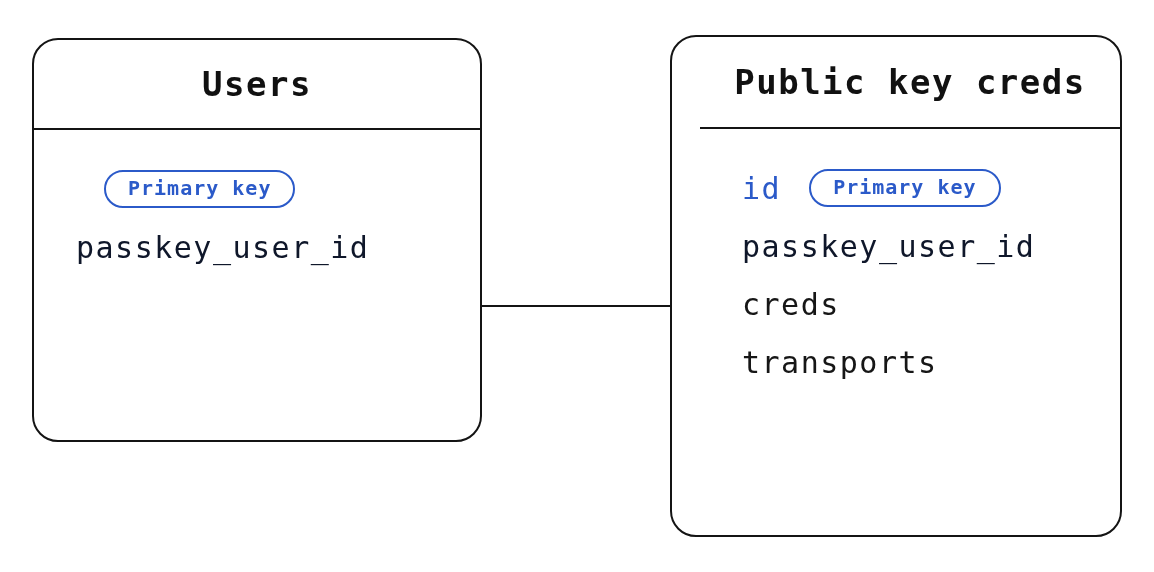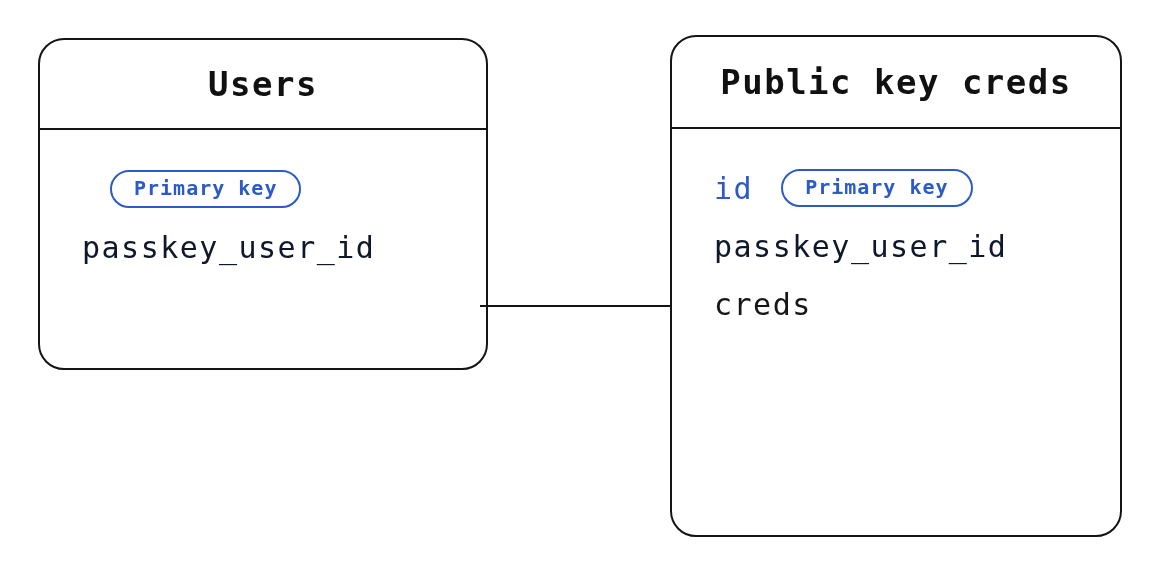--- a/index.html
+++ b/index.html
@@ -18,30 +18,31 @@
   .table-node {
     position: absolute;
     background: #ffffff;
     border: 2px solid #141414;
     border-radius: 26px;
     box-sizing: border-box;
     display: flex;
     flex-direction: column;
   }
   .table-users {
-    left: 38px;
+    left: 32px;
     top: 38px;
     width: 450px;
-    height: 332px;
+    height: 404px;
   }
   .table-creds {
     left: 670px;
     top: 35px;
     width: 452px;
     height: 502px;
+    padding-left: 28px;
   }
   .table-header {
     border-bottom: 2px solid #141414;
     display: flex;
     align-items: center;
     justify-content: center;
     box-sizing: border-box;
   }
   .table-users .table-header { height: 90px; }
   .table-creds .table-header { height: 92px; }
@@ -120,16 +121,19 @@
       <div class="field-row">
         <span class="field-name pk">id</span>
         <span class="pk-badge">Primary key</span>
       </div>
       <div class="field-row">
         <span class="field-name fk">passkey_user_id</span>
       </div>
       <div class="field-row">
         <span class="field-name">creds</span>
       </div>
+      <div class="field-row">
+        <span class="field-name">transports</span>
+      </div>
     </div>
   </div>
 
 </div>
 
 </body></html>

